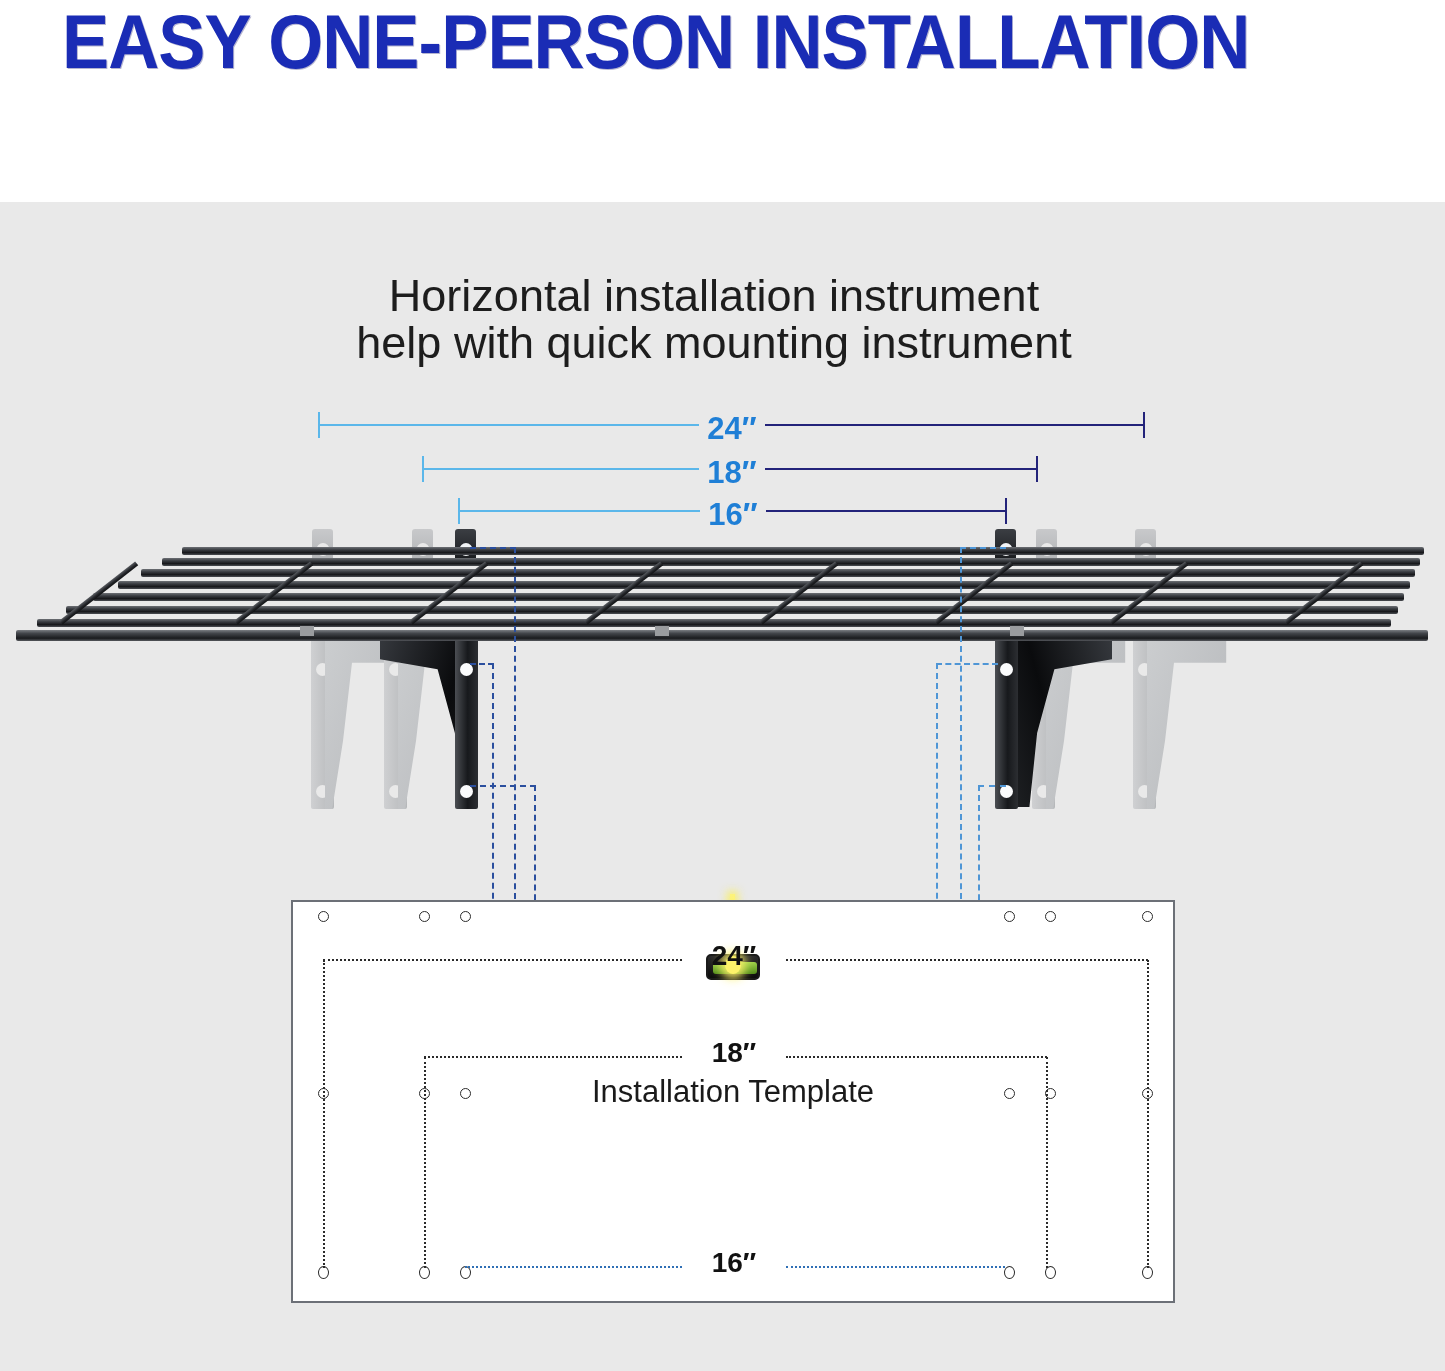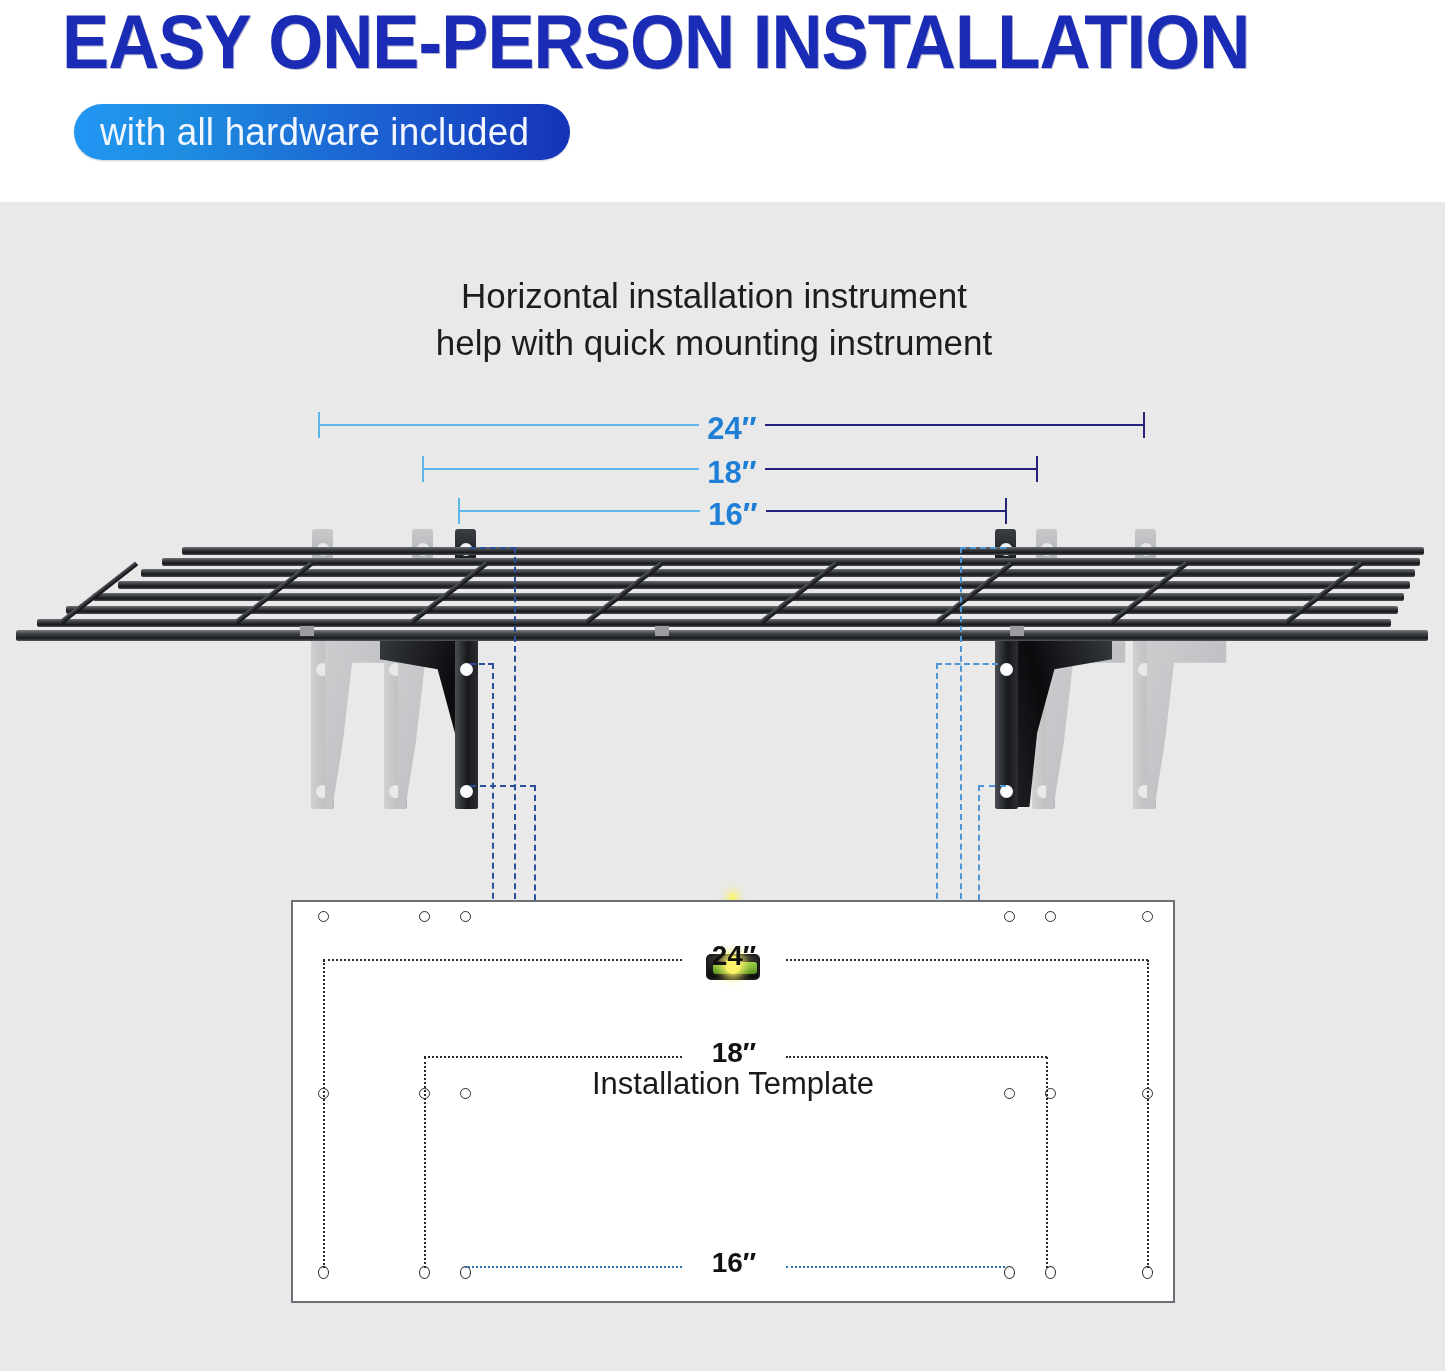--- a/index.html
+++ b/index.html
@@ -49,21 +49,21 @@
 
   
   .body-area{
     position:absolute;left:0;top:202px;width:1445px;height:1169px;
     background:#e9e9e9;
   }
 
   .subtitle{
     position:absolute;left:0;top:70px;width:1428px;
     text-align:center;color:#1d1d1d;
-    font-size:35px;line-height:47px;
+    font-size:45px;line-height:47px;
     font-family:"Liberation Sans","DejaVu Sans",sans-serif;
   }
   .subtitle span{display:block;}
 
   
   .dims{position:absolute;left:0;top:0;width:1445px;height:1169px;}
   .dimrow{position:absolute;height:30px;}
   .dim-lab{
     position:absolute;top:-13px;
     text-align:center;
@@ -195,23 +195,20 @@
     box-sizing:border-box;background:#fff;
   }
 </style>
 </head>
 <body>
 
 <div class="page">
 
   <div class="header">
     <div class="headline">EASY ONE-PERSON INSTALLATION</div>
-    <div class="badge">
-      <span class="badge-text">with all hardware included</span>
-    </div>
   </div>
 
   <div class="body-area">
 
     <div class="subtitle">
       <span>Horizontal installation instrument</span>
       <span>help with quick mounting instrument</span>
     </div>
 
     <div class="dims">
@@ -374,21 +371,21 @@
 
     <div class="bubble-leader" style="left:730px;top:692px;height:66px;"></div>
 
     <div class="template" style="left:291px;top:698px;width:884px;height:403px;">
 
       <div class="level-device" style="left:413px;top:52px;">
         <div class="level-vial"></div>
       </div>
       <div class="level-bubble" style="left:432px;top:54px;"></div>
 
-      <div class="tmpl-title" style="top:164px;">Installation Template</div>
+      <div class="tmpl-title" style="top:172px;">Installation Template</div>
 
       <div class="thole" style="left:25px;top:9px;"></div>
       <div class="thole" style="left:126px;top:9px;"></div>
       <div class="thole" style="left:167px;top:9px;"></div>
       <div class="thole" style="left:711px;top:9px;"></div>
       <div class="thole" style="left:752px;top:9px;"></div>
       <div class="thole" style="left:849px;top:9px;"></div>
 
       <div class="thole" style="left:25px;top:186px;"></div>
       <div class="thole" style="left:126px;top:186px;"></div>

